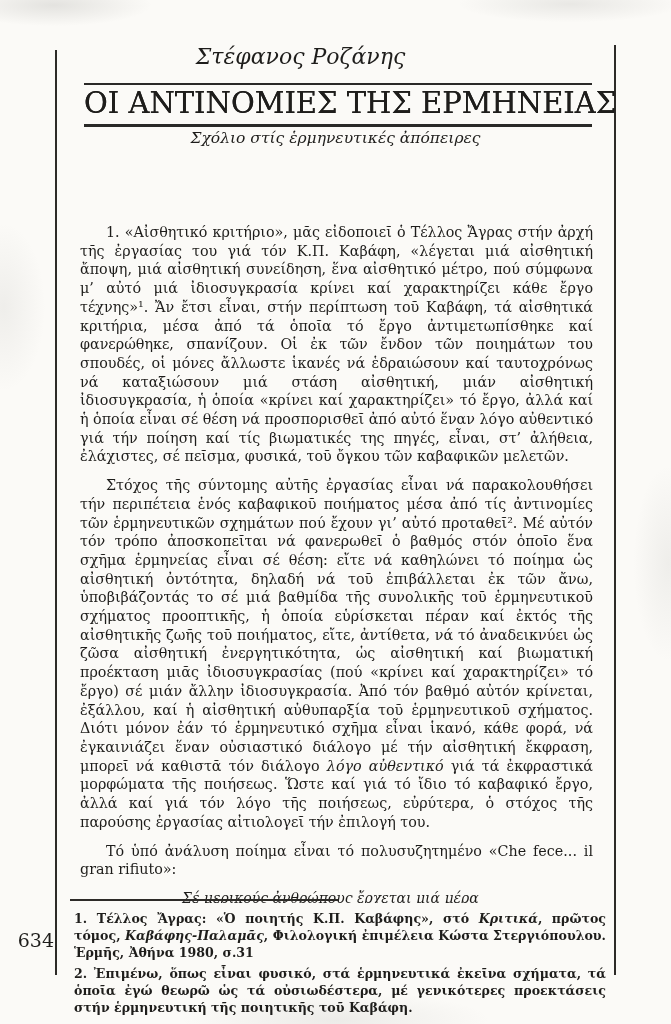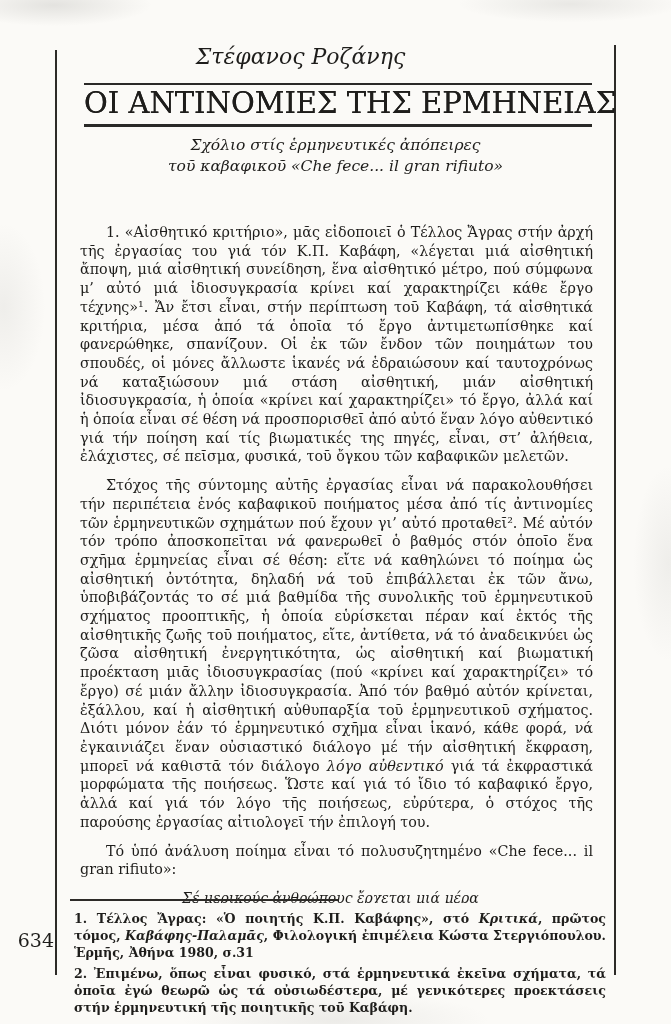--- a/index.html
+++ b/index.html
@@ -29,21 +29,21 @@
   .title-box{
     position:absolute;left:84px;top:83px;width:508px;
     border-top:2px solid #2a2927;border-bottom:3px solid #2a2927;
     text-align:left;padding:1px 0 4px 0;
   }
   .title{
     font-size:29px;line-height:34px;white-space:nowrap;
     text-shadow:0 0 .6px #1e1d1b;
   }
   .subtitle{
-    position:absolute;left:57px;top:135px;width:557px;
+    position:absolute;left:57px;top:128px;width:557px;
     text-align:center;font-style:italic;font-size:15.5px;line-height:21px;
   }
   .body-text{
     position:absolute;left:70px;top:213px;width:533px;height:690px;
     font-size:14.3px;line-height:18.7px;text-align:justify;overflow:hidden;
   }
   .para{margin:10px;text-indent:26px;}
   .poem{
     margin:7px 0 0 112px;font-style:italic;
     font-size:14px;line-height:18.6px;text-align:left;
@@ -69,21 +69,20 @@
   <div class="rule rule-right"></div>
 
   <div class="author">Στέφανος Ροζάνης</div>
 
   <div class="title-box">
     <div class="title">ΟΙ ΑΝΤΙΝΟΜΙΕΣ ΤΗΣ ΕΡΜΗΝΕΙΑΣ</div>
   </div>
 
   <div class="subtitle">
     <div>Σχόλιο στίς ἑρμηνευτικές ἀπόπειρες</div>
-    <div>τοῦ καβαφικοῦ «Che fece... il gran rifiuto»</div>
   </div>
 
   <div class="body-text">
     <p class="para"><span>1. «Αἰσθητικό κριτήριο», μᾶς εἰδοποιεῖ ὁ Τέλλος Ἄγρας στήν ἀρχή τῆς ἐργασίας του γιά τόν Κ.Π. Καβάφη, «λέγεται μιά αἰσθητική ἄποψη, μιά αἰσθητική συνείδηση, ἕνα αἰσθητικό μέτρο, πού σύμφωνα μ’ αὐτό μιά ἰδιοσυγκρασία κρίνει καί χαρακτηρίζει κάθε ἔργο τέχνης»¹. Ἄν ἔτσι εἶναι, στήν περίπτωση τοῦ Καβάφη, τά αἰσθητικά κριτήρια, μέσα ἀπό τά ὁποῖα τό ἔργο ἀντιμετωπίσθηκε καί φανερώθηκε, σπανίζουν. Οἱ ἐκ τῶν ἔνδον τῶν ποιημάτων του σπουδές, οἱ μόνες ἄλλωστε ἱκανές νά ἑδραιώσουν καί ταυτοχρόνως νά καταξιώσουν μιά στάση αἰσθητική, μιάν αἰσθητική ἰδιοσυγκρασία, ἡ ὁποία «κρίνει καί χαρακτηρίζει» τό ἔργο, ἀλλά καί ἡ ὁποία εἶναι σέ θέση νά προσπορισθεῖ ἀπό αὐτό ἕναν λόγο αὐθεντικό γιά τήν ποίηση καί τίς βιωματικές της πηγές, εἶναι, στ’ ἀλήθεια, ἐλάχιστες, σέ πεῖσμα, φυσικά, τοῦ ὄγκου τῶν καβαφικῶν μελετῶν.</span></p>
     <p class="para"><span>Στόχος τῆς σύντομης αὐτῆς ἐργασίας εἶναι νά παρακολουθήσει τήν περιπέτεια ἑνός καβαφικοῦ ποιήματος μέσα ἀπό τίς ἀντινομίες τῶν ἑρμηνευτικῶν σχημάτων πού ἔχουν γι’ αὐτό προταθεῖ². Μέ αὐτόν τόν τρόπο ἀποσκοπεῖται νά φανερωθεῖ ὁ βαθμός στόν ὁποῖο ἕνα σχῆμα ἑρμηνείας εἶναι σέ θέση: εἴτε νά καθηλώνει τό ποίημα ὡς αἰσθητική ὀντότητα, δηλαδή νά τοῦ ἐπιβάλλεται ἐκ τῶν ἄνω, ὑποβιβάζοντάς το σέ μιά βαθμίδα τῆς συνολικῆς τοῦ ἑρμηνευτικοῦ σχήματος προοπτικῆς, ἡ ὁποία εὑρίσκεται πέραν καί ἐκτός τῆς αἰσθητικῆς ζωῆς τοῦ ποιήματος, εἴτε, ἀντίθετα, νά τό ἀναδεικνύει ὡς ζῶσα αἰσθητική ἐνεργητικότητα, ὡς αἰσθητική καί βιωματική προέκταση μιᾶς ἰδιοσυγκρασίας (πού «κρίνει καί χαρακτηρίζει» τό ἔργο) σέ μιάν ἄλλην ἰδιοσυγκρασία. Ἀπό τόν βαθμό αὐτόν κρίνεται, ἐξάλλου, καί ἡ αἰσθητική αὐθυπαρξία τοῦ ἑρμηνευτικοῦ σχήματος. Διότι μόνον ἐάν τό ἑρμηνευτικό σχῆμα εἶναι ἱκανό, κάθε φορά, νά ἐγκαινιάζει ἕναν οὐσιαστικό διάλογο μέ τήν αἰσθητική ἔκφραση, μπορεῖ νά καθιστᾶ τόν διάλογο </span><span class="em">λόγο αὐθεντικό</span><span> γιά τά ἐκφραστικά μορφώματα τῆς ποιήσεως. Ὥστε καί γιά τό ἴδιο τό καβαφικό ἔργο, ἀλλά καί γιά τόν λόγο τῆς ποιήσεως, εὐρύτερα, ὁ στόχος τῆς παρούσης ἐργασίας αἰτιολογεῖ τήν ἐπιλογή του.</span></p>
     <p class="para"><span>Τό ὑπό ἀνάλυση ποίημα εἶναι τό πολυσυζητημένο «Che fece... il gran rifiuto»:</span></p>
 
     <div class="poem">
       <div class="stanza">
         <div>Σέ μερικούς ἀνθρώπους ἔρχεται μιά μέρα</div>

